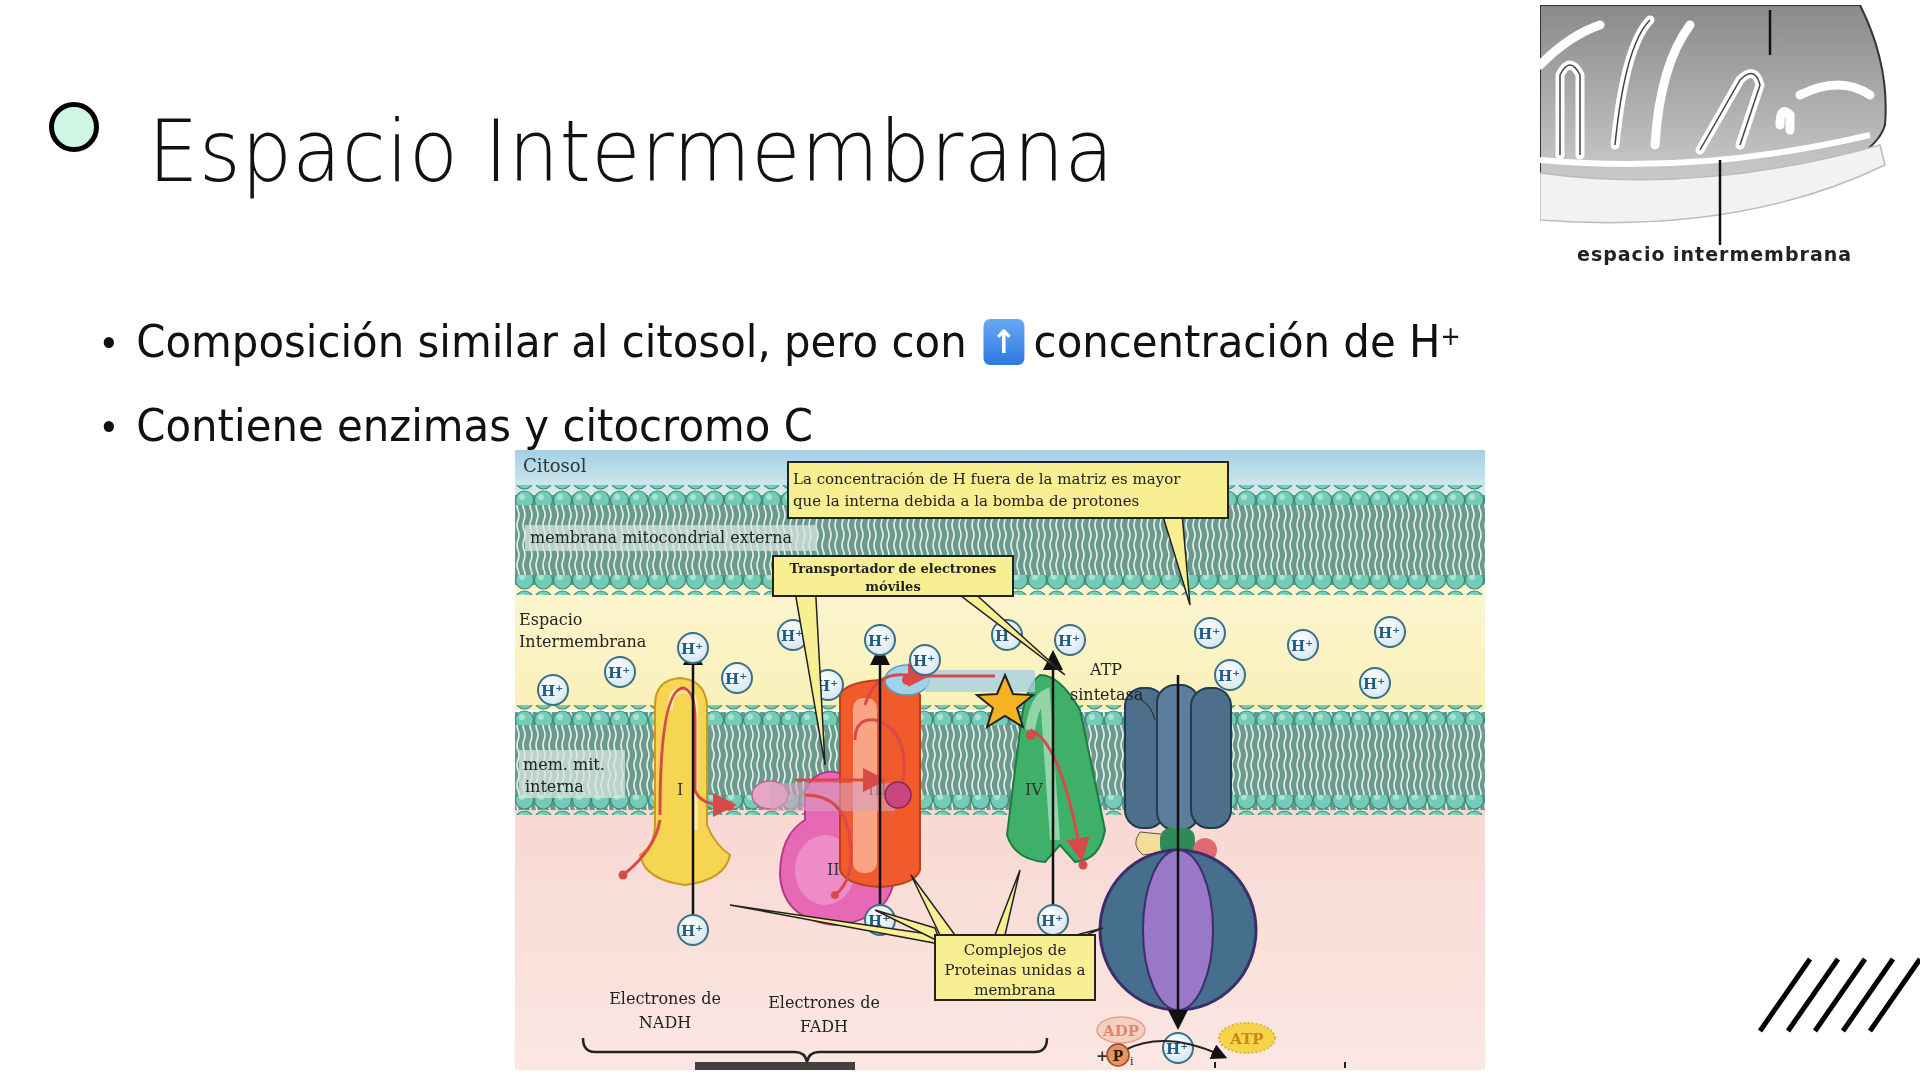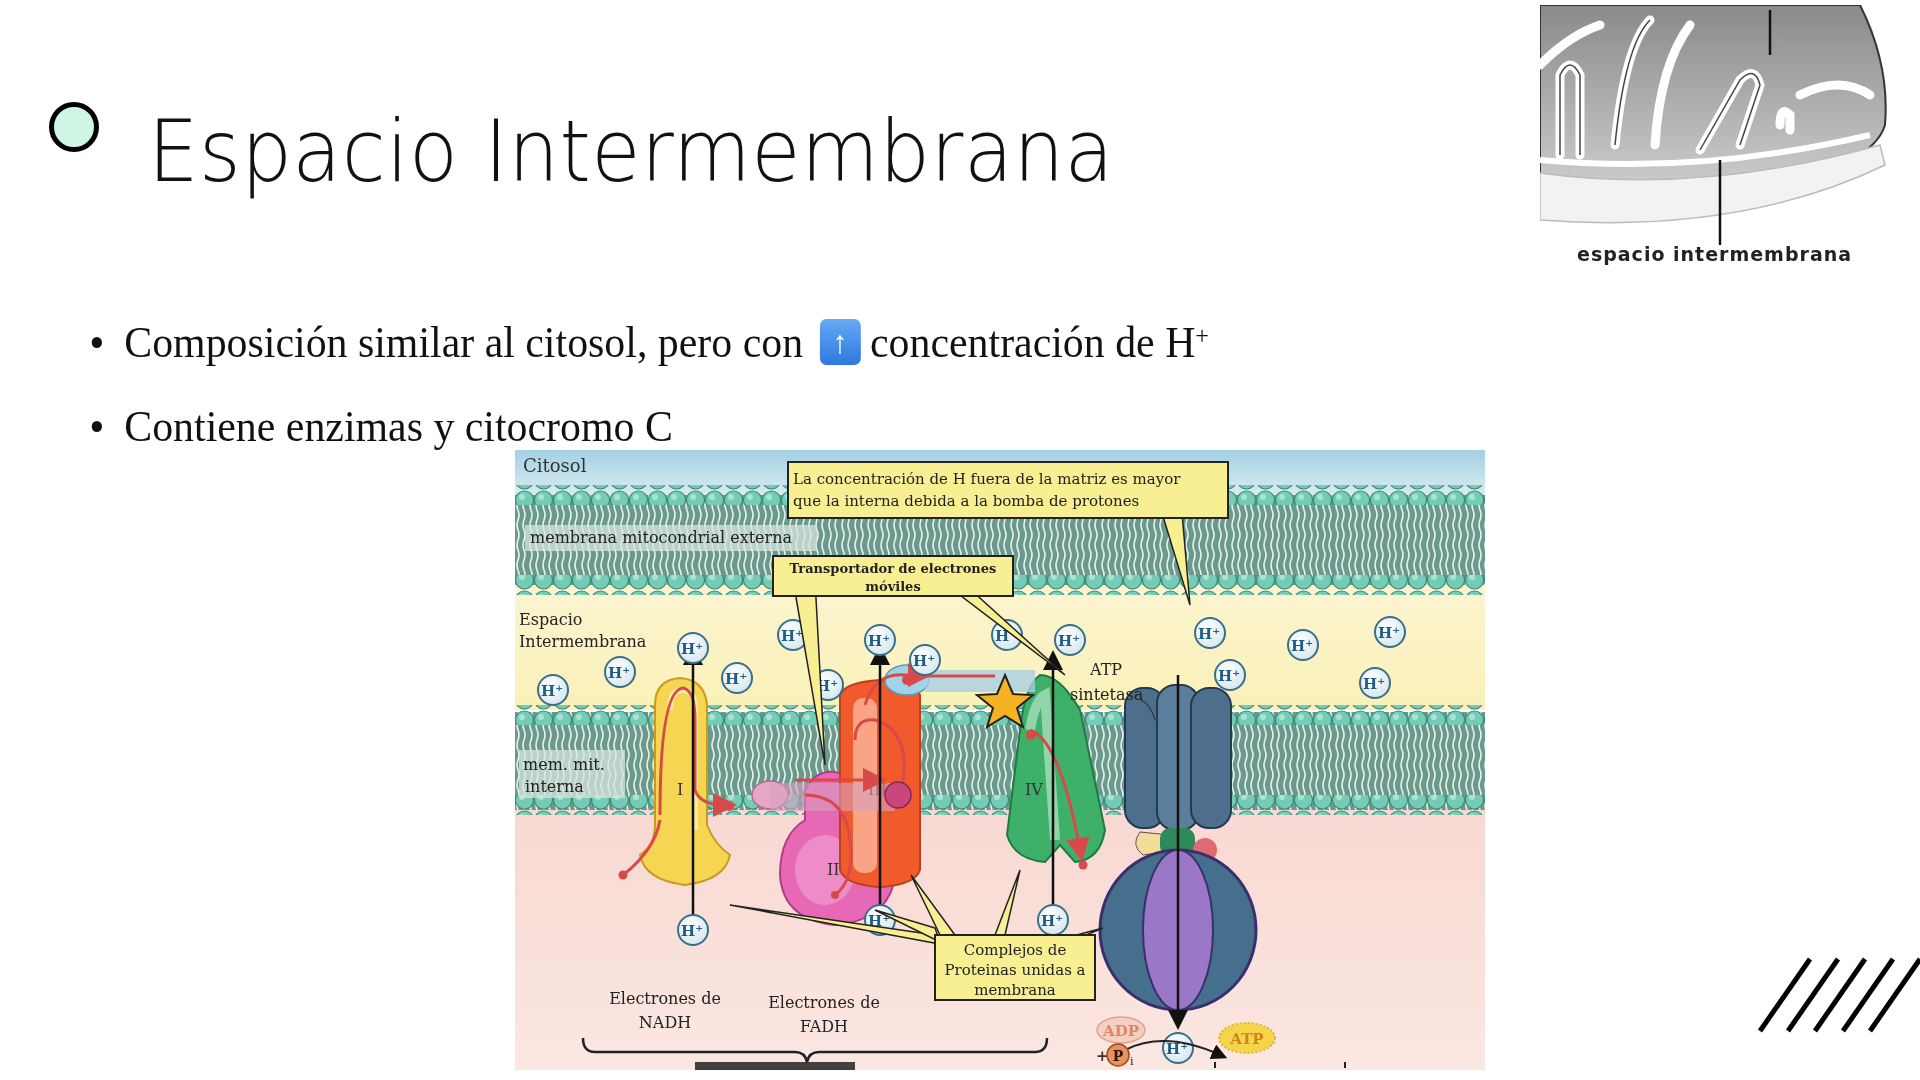--- a/index.html
+++ b/index.html
@@ -2,21 +2,21 @@
 <html><head>
 <meta charset="utf-8">
 <style>
   html, body { margin:0; padding:0; }
   body { width:1920px; height:1080px; background:#ffffff; position:relative; overflow:hidden;
          font-family:"DejaVu Sans", sans-serif; color:#111; }
   .title-bullet { position:absolute; left:49px; top:102px; width:50px; height:50px; border-radius:50%;
          background:#cff5e4; border:5px solid #000; box-sizing:border-box; }
   .title { position:absolute; left:148px; top:104px; font-size:86px; font-weight:300; letter-spacing:0.5px;
          font-family:"DejaVu Sans", sans-serif; line-height:1.1; white-space:nowrap; transform:scaleX(0.93); transform-origin:left top; }
-  .bullets { position:absolute; left:88px; top:300px; margin:0; padding:0; list-style:none;font-family:Liberation Serif, serif; }
+  .bullets { position:absolute; left:100px; top:300px; margin:0; padding:0; list-style:none; }
   .bullets li { font-size:45px; line-height:84px; white-space:nowrap; display:flex; align-items:center;
          transform:scaleX(0.93); transform-origin:left center; }
   .bullets li .dot { display:inline-block; width:11px; height:11px; border-radius:50%; background:#111; margin:0 24px 0 4px; }
   .up-emoji { display:inline-flex; align-items:center; justify-content:center; width:44px; height:46px; border-radius:7px;
          background:linear-gradient(#67a9f4,#2e78e0); color:#fff; font-size:32px; font-weight:bold; margin:0 10px 0 18px; }
   sup { font-size:26px; vertical-align:top; position:relative; top:-6px; }
   .mito { position:absolute; left:1540px; top:5px; width:350px; height:265px; }
   .mito-label { position:absolute; left:1577px; top:243px; font-size:19px; font-weight:bold; letter-spacing:1px; color:#222; }
   .diagram { position:absolute; left:515px; top:450px; width:970px; height:620px; }
   .slashes { position:absolute; left:1750px; top:955px; width:170px; height:80px; }

